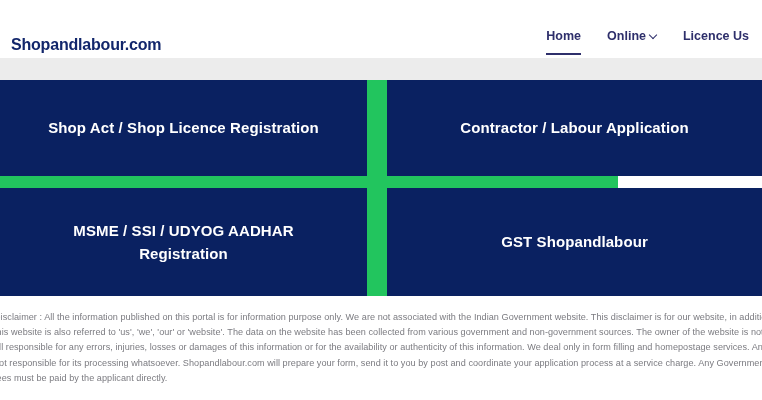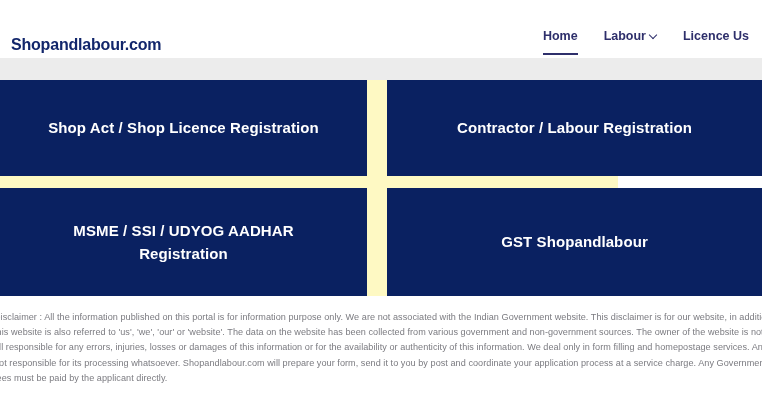--- a/index.html
+++ b/index.html
@@ -120,21 +120,21 @@
     background: #ececec;
   }
 
   
   .cards-region {
     position: absolute;
     top: 80px;
     left: 0;
     width: 618px;
     height: 216px;
-    background: #fef9c3;
+    background: #22c55e;
   }
   .card-grid {
     display: grid;
     grid-template-columns: 377px 385px;
     grid-template-rows: 96px 1fr;
     column-gap: 0px;
     row-gap: 12px;
     width: 762px;
     height: 216px;
     box-sizing: border-box;
@@ -200,21 +200,21 @@
   <div class="site-header">
     <a class="brand">
       <span class="brand-title">Shopandlabour.com</span>
     </a>
 
     <nav class="main-nav">
       <span class="nav-item active">
         <span>Home</span>
       </span>
       <span class="nav-item">
-        <span>Labour</span>
+        <span>Online</span>
         <span class="chevron-down"></span>
       </span>
       <span class="nav-item">
         <span>Licence Us</span>
       </span>
     </nav>
   </div>
 
   <div class="gray-band"></div>
 
@@ -222,21 +222,21 @@
     <div class="card-grid">
 
       <div class="card-cell left">
         <div class="service-card">
           <span class="service-card-label">Shop Act / Shop Licence Registration</span>
         </div>
       </div>
 
       <div class="card-cell right">
         <div class="service-card">
-          <span class="service-card-label">Contractor / Labour Registration</span>
+          <span class="service-card-label">Contractor / Labour Application</span>
         </div>
       </div>
 
       <div class="card-cell left">
         <div class="service-card">
           <span class="service-card-label">MSME / SSI / UDYOG AADHAR Registration</span>
         </div>
       </div>
 
       <div class="card-cell right">

